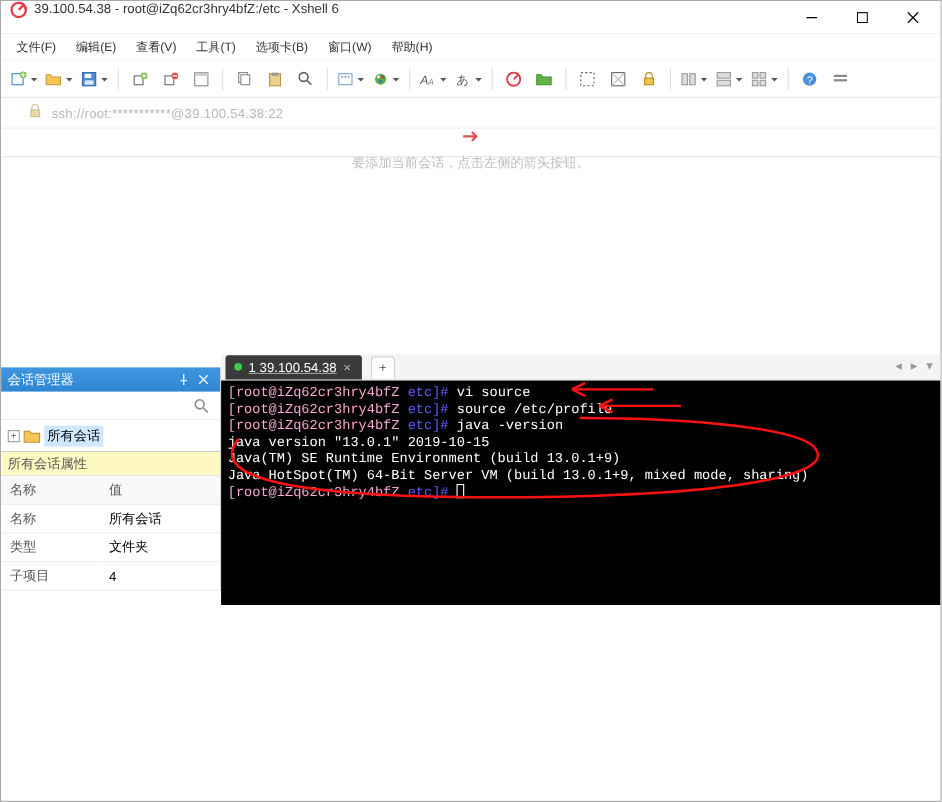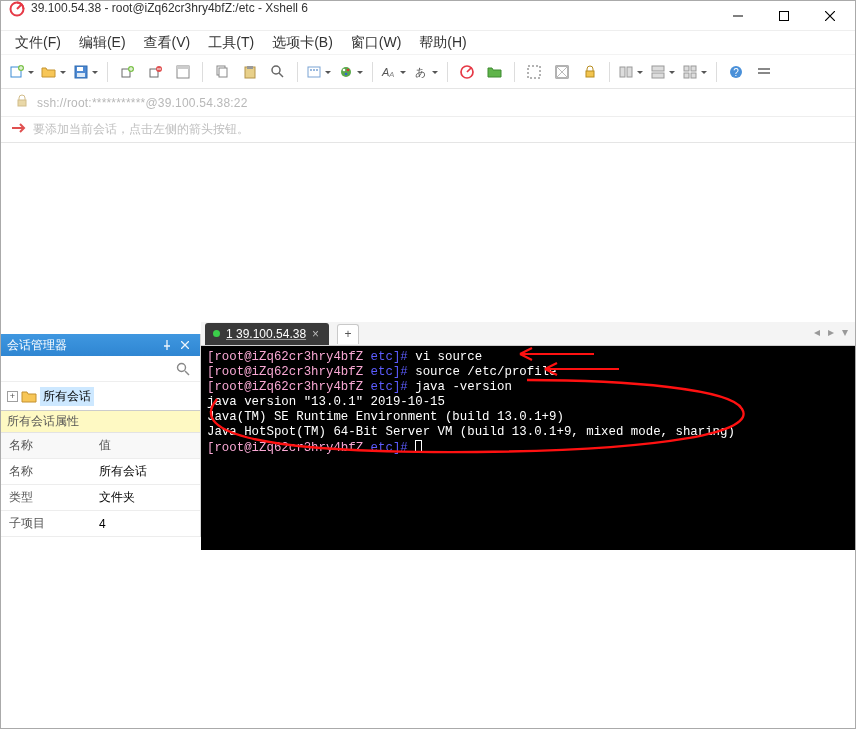--- a/index.html
+++ b/index.html
@@ -40,21 +40,21 @@
 
   
   .menubar {
     height: 24px;
     display:flex; align-items:center;
     padding: 0 6px;
     gap: 2px;
     background:#fff;
     border-bottom:1px solid #f3f3f3;
   }
-  .menu-item { padding: 3px 8px; border-radius:2px; color:#333; font-size:14px;}
+  .menu-item { padding: 3px 8px; border-radius:2px; color:#333; font-size:11px;}
 
   
   .toolbar {
     height: 34px;
     display:flex; align-items:center;
     padding: 0 6px;
     background:#fff;
     border-bottom:1px solid #e5e5e5;
     gap:2px;
   }
@@ -71,38 +71,39 @@
     border:3px solid transparent; border-top-color:#555;
     transform:translateY(-1px);
   }
   .tool-sep{ width:1px; height:20px; background:#ddd; margin:0 4px;}
   .tool-btn svg{display:block;}
 
   
   .addrbar {
     height: 28px;
     display:flex; align-items:center;
-    padding: 0 14px;
+    padding: 0 24px;
     background:#fff;
     border-bottom:1px solid #eee;
     color:#b8b8b8;
     gap:8px;
   }
   .addrbar .lock-icon{color:#c9a24a; opacity:.7;}
   .addrbar .addr-text{font-size:12px; letter-spacing:.2px;}
 
   
   .hintbar {
     height: 26px;
     display:flex; align-items:center;
     background:#fff;
     border-bottom:1px solid #e5e5e5;
     padding:0 10px;
     color:#bfbfbf;
     gap:6px;
+    flex-direction:column;
   }
 
   
   .main {
     flex:1;
     display:flex;
     min-height:0;
     align-items:center;
   }
 

